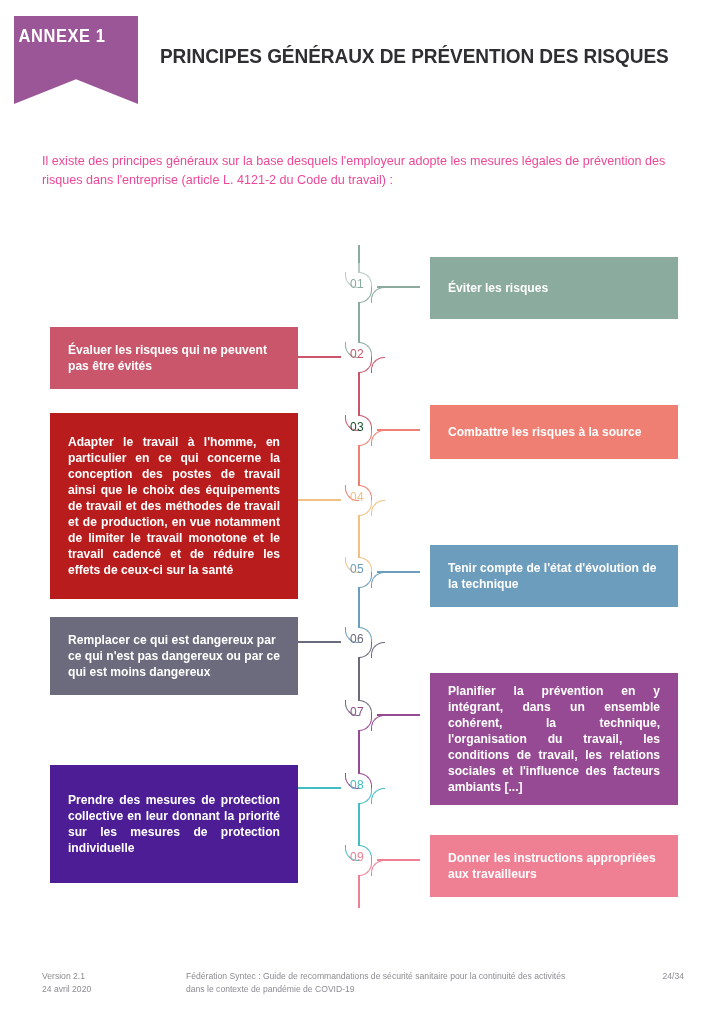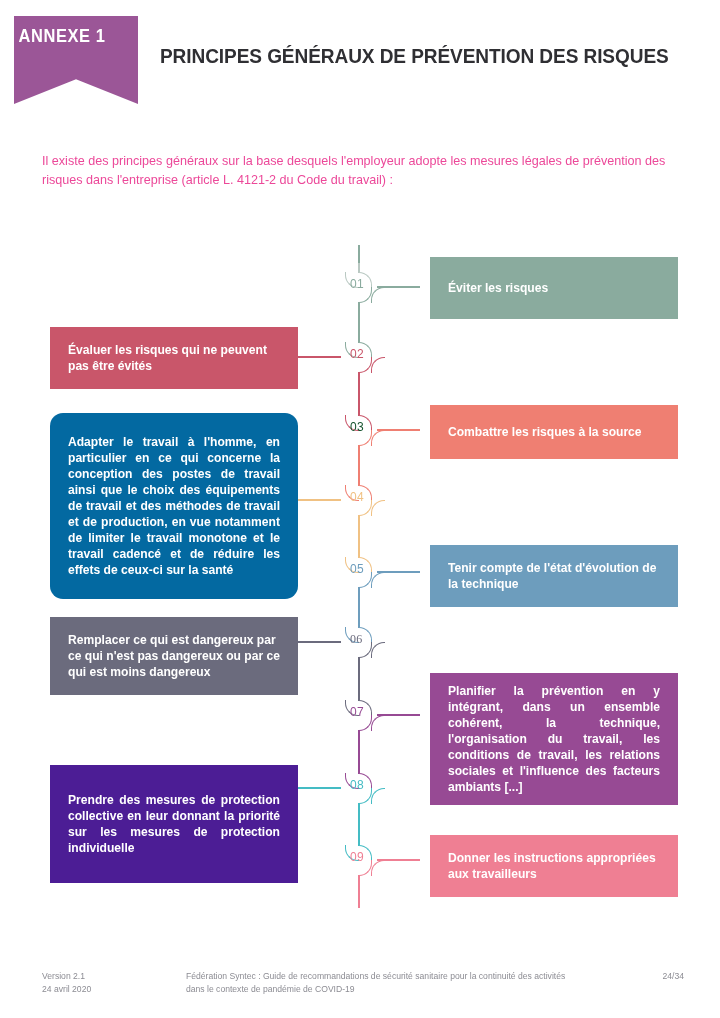--- a/index.html
+++ b/index.html
@@ -201,21 +201,21 @@
     <div class="conn" style="top: 145px; height: 80px;">
       <div class="vline" style="top: 0px; height: 25px; background: rgb(201, 86, 106);"></div>
       <div class="vline" style="top: 55px; height: 25px; background: rgb(239, 127, 114);"></div>
       <div class="arc tr" style="left: 28px; top: 25px; border-color: rgb(201, 86, 106) rgb(201, 86, 106) transparent transparent;"></div>
       <div class="arc bl" style="left: 15px; top: 25px; border-color: transparent transparent rgb(201, 86, 106) rgb(201, 86, 106);"></div>
       <div class="arc tl" style="left: 41px; top: 40px; border-color: rgb(239, 127, 114) transparent transparent rgb(239, 127, 114);"></div>
       <div class="arc br" style="left: 28px; top: 40px; border-color: transparent rgb(239, 127, 114) rgb(239, 127, 114) transparent;"></div>
       <div class="leader to-right" style="top: 39px; background: rgb(239, 127, 114);"></div>
       <div class="num" style="top: 30px; color: #14532d;">03</div>
     </div>
-    <div class="box left justify" style="top: 168px; height: 186px; background: #0369a1; border-radius: 13px;">
+    <div class="box left justify" style="top: 168px; height: 186px; background: #b91c1c;">
       <div class="txt">Adapter le travail à l'homme, en particulier en ce qui concerne la conception des postes de travail ainsi que le choix des équipements de travail et des méthodes de travail et de production, en vue notamment de limiter le travail monotone et le travail cadencé et de réduire les effets de ceux-ci sur la santé</div>
     </div>
     <div class="conn" style="top: 215px; height: 80px;">
       <div class="vline" style="top: 0px; height: 25px; background: rgb(239, 127, 114);"></div>
       <div class="vline" style="top: 55px; height: 25px; background: rgb(240, 193, 131);"></div>
       <div class="arc tr" style="left: 28px; top: 25px; border-color: rgb(239, 127, 114) rgb(239, 127, 114) transparent transparent;"></div>
       <div class="arc bl" style="left: 15px; top: 25px; border-color: transparent transparent rgb(239, 127, 114) rgb(239, 127, 114);"></div>
       <div class="arc tl" style="left: 41px; top: 40px; border-color: rgb(240, 193, 131) transparent transparent rgb(240, 193, 131);"></div>
       <div class="arc br" style="left: 28px; top: 40px; border-color: transparent rgb(240, 193, 131) rgb(240, 193, 131) transparent;"></div>
       <div class="leader to-left" style="top: 39px; background: rgb(240, 193, 131);"></div>
@@ -230,21 +230,21 @@
       <div class="arc tr" style="left: 28px; top: 25px; border-color: rgb(240, 193, 131) rgb(240, 193, 131) transparent transparent;"></div>
       <div class="arc bl" style="left: 15px; top: 25px; border-color: transparent transparent rgb(240, 193, 131) rgb(240, 193, 131);"></div>
       <div class="arc tl" style="left: 41px; top: 40px; border-color: rgb(109, 157, 189) transparent transparent rgb(109, 157, 189);"></div>
       <div class="arc br" style="left: 28px; top: 40px; border-color: transparent rgb(109, 157, 189) rgb(109, 157, 189) transparent;"></div>
       <div class="leader to-right" style="top: 39px; background: rgb(109, 157, 189);"></div>
       <div class="num" style="top: 30px; color: rgb(109, 157, 189);">05</div>
     </div>
     <div class="box left" style="top: 372px; height: 78px; background: rgb(107, 107, 125); align-items: center;">
       <div class="txt">Remplacer ce qui est dangereux par ce qui n'est pas dangereux ou par ce qui est moins dangereux</div>
     </div>
-    <div class="conn" style="top: 357px; height: 80px; font-family: Liberation Serif, serif;">
+    <div class="conn" style="top: 357px; height: 80px;">
       <div class="vline" style="top: 0px; height: 25px; background: rgb(109, 157, 189);"></div>
       <div class="vline" style="top: 55px; height: 25px; background: rgb(107, 107, 125);"></div>
       <div class="arc tr" style="left: 28px; top: 25px; border-color: rgb(109, 157, 189) rgb(109, 157, 189) transparent transparent;"></div>
       <div class="arc bl" style="left: 15px; top: 25px; border-color: transparent transparent rgb(109, 157, 189) rgb(109, 157, 189);"></div>
       <div class="arc tl" style="left: 41px; top: 40px; border-color: rgb(107, 107, 125) transparent transparent rgb(107, 107, 125);"></div>
       <div class="arc br" style="left: 28px; top: 40px; border-color: transparent rgb(107, 107, 125) rgb(107, 107, 125) transparent;"></div>
       <div class="leader to-left" style="top: 39px; background: rgb(107, 107, 125);"></div>
       <div class="num" style="top: 30px; color: rgb(107, 107, 125);">06</div>
     </div>
     <div class="box right justify" style="top: 428px; height: 132px; background: rgb(151, 74, 148);">

